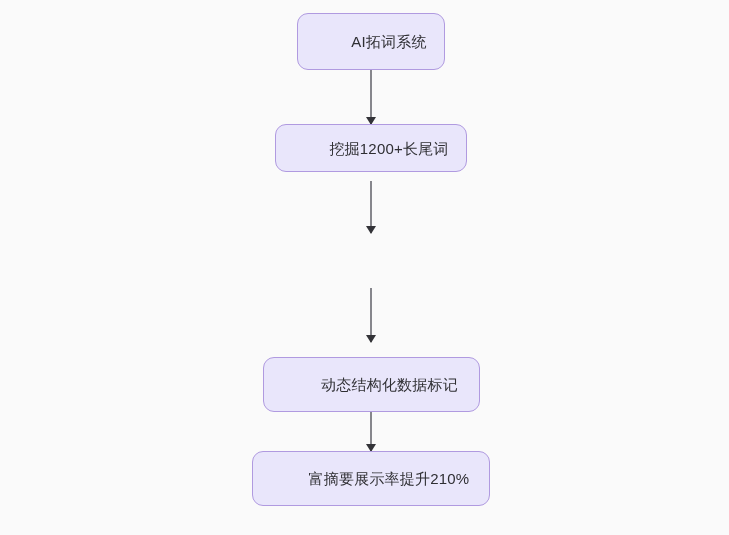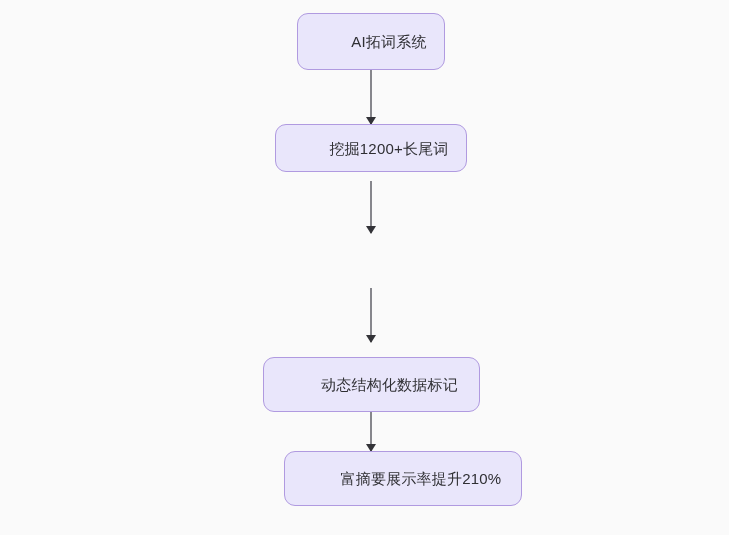--- a/index.html
+++ b/index.html
@@ -101,17 +101,17 @@
 
   <div class="node" style="left:275px; top:124px; width:192px; height:48px;">
     <span class="node-label">挖掘1200+长尾词</span>
   </div>
 
 
   <div class="node" style="left:263px; top:342px; width:217px; height:55px;margin-top:15px;">
     <span class="node-label">动态结构化数据标记</span>
   </div>
 
-  <div class="node" style="left:252px; top:451px; width:238px; height:55px;margin-left:32px;">
+  <div class="node" style="left:252px; top:451px; width:238px; height:55px;">
     <span class="node-label">富摘要展示率提升210%</span>
   </div>
 
 </div>
 
 </body></html>

